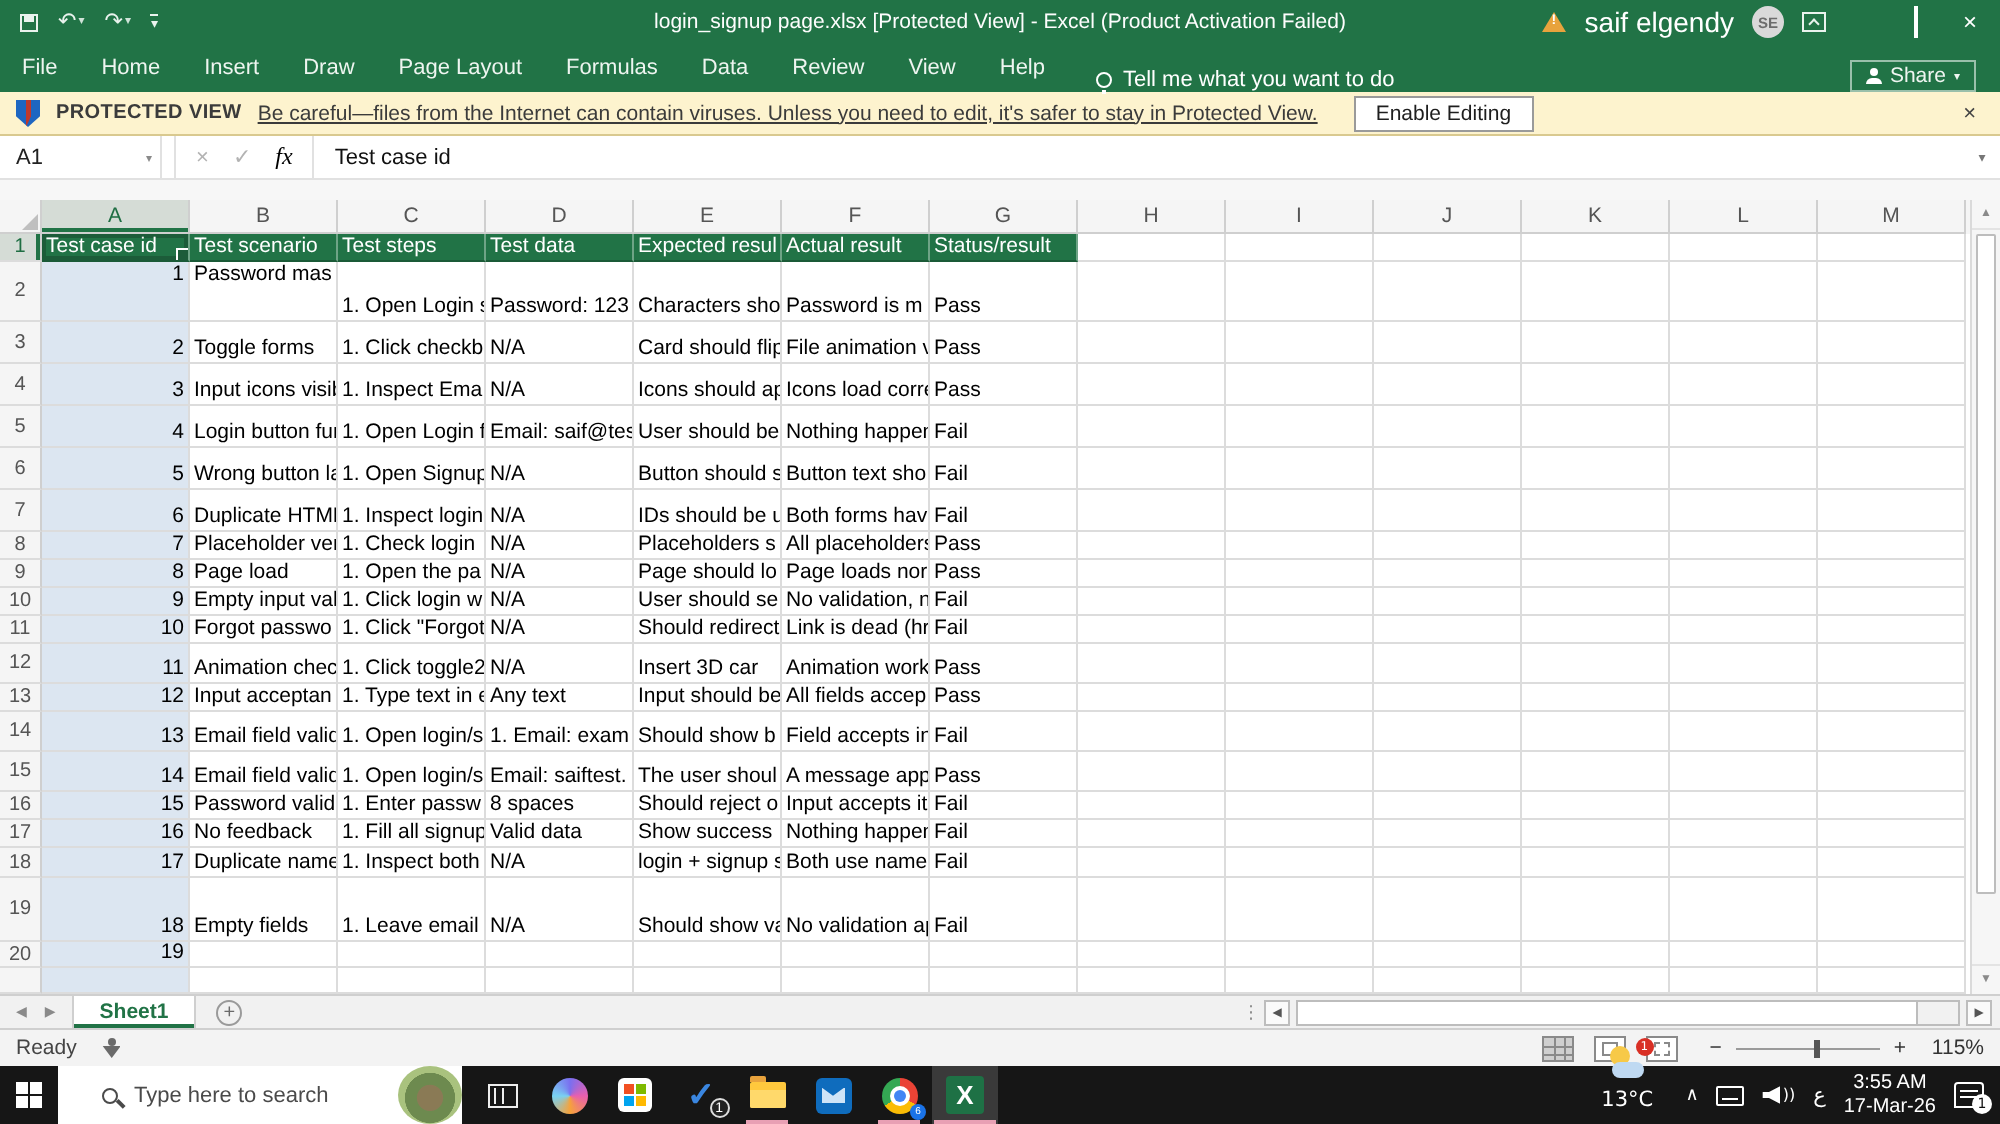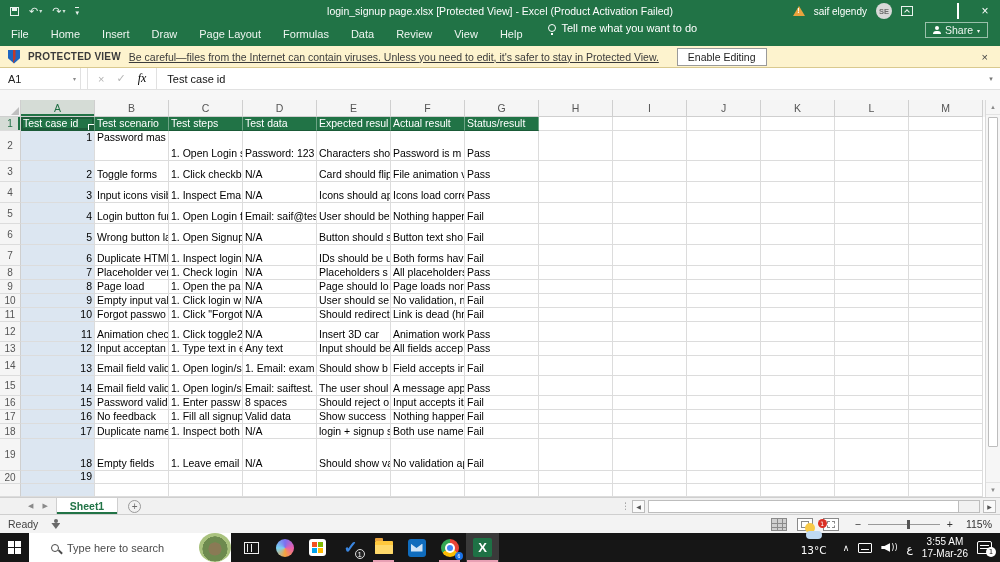--- a/index.html
+++ b/index.html
@@ -12,30 +12,30 @@
   .qat { display:flex; align-items:center; gap:10px; padding-left:10px; width:150px; }
   .qicon { color:#eaf3ee; font-size:11px; line-height:1; display:flex; align-items:center; }
   .saveicon { width:9px; height:9px; border:1px solid #eaf3ee; position:relative; }
   .saveicon:after { content:""; position:absolute; left:1px; top:0; width:5px; height:3px; background:#eaf3ee; }
   .qdrop { font-size:6px; margin-left:1px; color:#cfe3d8; }
   .qmore { font-size:7px; border-top:1px solid #eaf3ee; padding-top:1px; }
   .wtitle { position:absolute; left:0; right:0; text-align:center; font-size:10.5px; color:#fdfdfd; pointer-events:none; }
   .tbright { margin-left:auto; display:flex; align-items:center; gap:9px; padding-right:6px; z-index:2; }
   .warntri { width:0; height:0; border-left:6px solid transparent; border-right:6px solid transparent; border-bottom:10px solid #E8A33D; position:relative; }
   .warntri:after { content:"!"; position:absolute; left:-1.5px; top:1px; font-size:7px; color:#fff; font-weight:bold; }
-  .uname { font-size:10px; color:#fff; }
+  .uname { font-size:14px; color:#fff; }
   .avatar { width:16px; height:16px; border-radius:50%; background:#d9d9d9; color:#6d6d6d; font-size:7.5px; font-weight:bold; display:flex; align-items:center; justify-content:center; }
   .ribdisp { width:12px; height:10px; border:1px solid #eaf3ee; display:flex; align-items:flex-start; justify-content:center; }
   .ribdisp i { width:4px; height:4px; border-left:1px solid #eaf3ee; border-top:1px solid #eaf3ee; transform:rotate(45deg); margin-top:3px; }
   .winbtn { color:#fff; font-size:12px; width:18px; text-align:center; }
   .restore { width:9px; height:9px; border:1px solid #fff; position:relative; }
   .minim { width:10px; border-top:1px solid #fff; height:1px; margin-top:5px; }
 
   
-  .ribbontabs { height:24px; background:#217346; display:flex; align-items:flex-start; color:#eef5f0; flex:none; }
+  .ribbontabs { height:24px; background:#217346; display:flex; align-items:flex-end; color:#eef5f0; flex:none; }
   .rtab { padding:0 11px; font-size:11px; line-height:24px; }
   .tellme { display:flex; align-items:center; gap:6px; margin-left:14px; font-size:11px; color:#fff; }
   .bulb { width:8px; height:8px; border:1px solid #fff; border-radius:50%; position:relative; }
   .bulb:after { content:""; position:absolute; left:2px; top:8px; width:2px; height:2px; background:#fff; }
   .share { margin-left:auto; margin-right:12px; display:flex; align-items:center; gap:4px; border:1px solid rgba(255,255,255,.55); padding:1px 7px; font-size:10.5px; }
   .personicon { width:8px; height:8px; position:relative; }
   .personicon:before { content:""; position:absolute; left:2px; top:0; width:4px; height:4px; border-radius:50%; background:#fff; }
   .personicon:after { content:""; position:absolute; left:0; top:4.5px; width:8px; height:3.5px; border-radius:3px 3px 0 0; background:#fff; }
 
   
@@ -75,21 +75,21 @@
   .cell.hgreen { background:#217346; color:#fff; border-right:1px solid rgba(255,255,255,.35); border-bottom:1px solid #1A5A37; align-items:center; }
   .cell.sel { box-shadow:inset 0 0 0 2px #1C5C39; position:relative; }
   .cell.sel:after { content:""; position:absolute; right:-1px; bottom:-1px; width:5px; height:5px; background:#1C5C39; border:1px solid #fff; }
   .row-split .cell:nth-child(2), .row-split .cell:nth-child(3) { align-items:flex-start; }
   .vscroll { width:15px; background:#F6F6F6; border-left:1px solid #DADADA; display:flex; flex-direction:column; }
   .varrow { height:15px; display:flex; align-items:center; justify-content:center; color:#8a8a8a; font-size:6px; background:#F6F6F6; border-bottom:1px solid #E3E3E3; }
   .varrow.bottom { border-top:1px solid #E3E3E3; border-bottom:none; margin-top:auto; }
   .vthumb { margin:2px 2px; height:330px; background:#fff; border:1px solid #BDBDBD; border-radius:1px; }
 
   
-  .sheettabs { height:17px; background:#F1F1F1; border-top:1px solid #CFCFCF; display:flex; align-items:stretch; flex:none;padding-left:20px; }
+  .sheettabs { height:17px; background:#F1F1F1; border-top:1px solid #CFCFCF; display:flex; align-items:stretch; flex:none; }
   .tabnav { display:flex; align-items:center; gap:9px; padding:0 8px; color:#8a8a8a; font-size:7px; }
   .sheettab { background:#fff; color:#217346; font-weight:bold; font-size:10.5px; padding:0 13px; display:flex; align-items:center; border-right:1px solid #CFCFCF; border-left:1px solid #CFCFCF; box-shadow:inset 0 -2px 0 #217346; }
   .addsheet { width:13px; height:13px; border:1px solid #9a9a9a; border-radius:50%; color:#6a6a6a; font-size:10px; line-height:11px; text-align:center; align-self:center; margin-left:10px; }
   .hscrollzone { margin-left:auto; display:flex; align-items:center; gap:3px; padding-right:4px; }
   .hsplit { color:#8a8a8a; font-size:9px; letter-spacing:-1px; }
   .harrow { width:13px; height:13px; border:1px solid #BDBDBD; background:#FAFAFA; color:#555; font-size:6px; display:flex; align-items:center; justify-content:center; }
   .htrack { width:332px; height:13px; border:1px solid #BDBDBD; background:#F1F1F1; display:flex; }
   .hthumb { width:94%; height:100%; background:#fff; border-right:1px solid #BDBDBD; }
 
   

